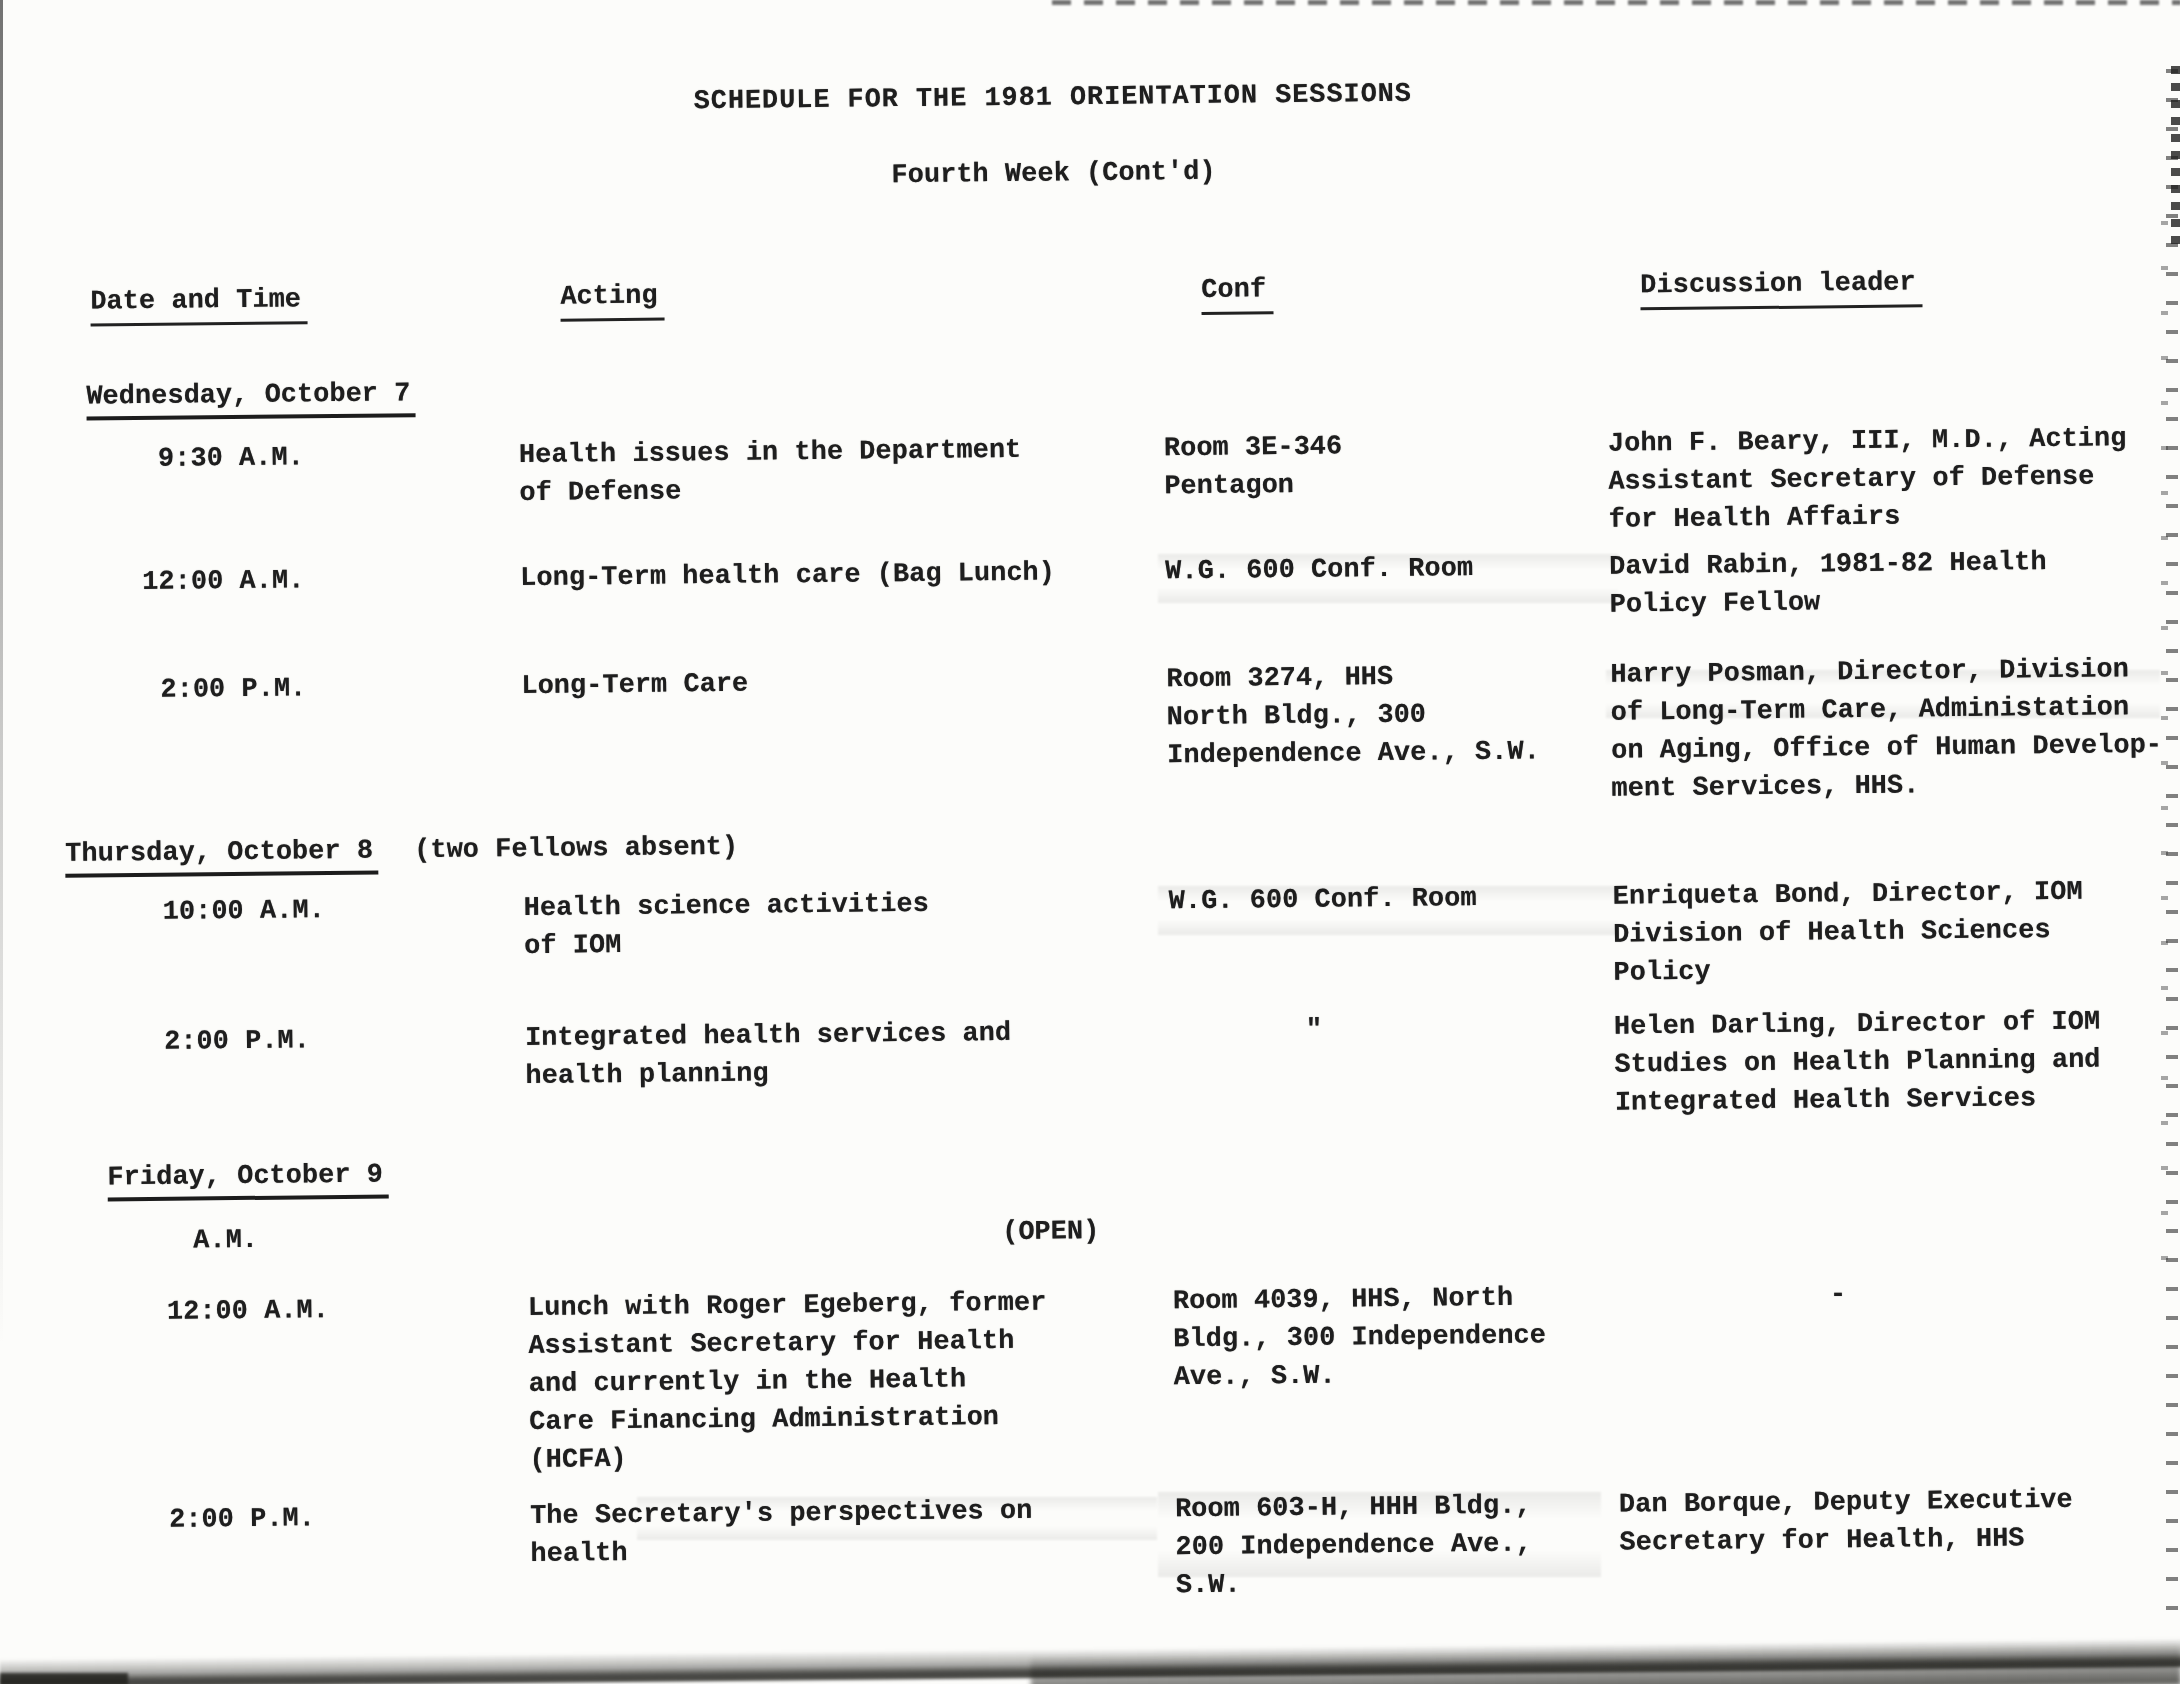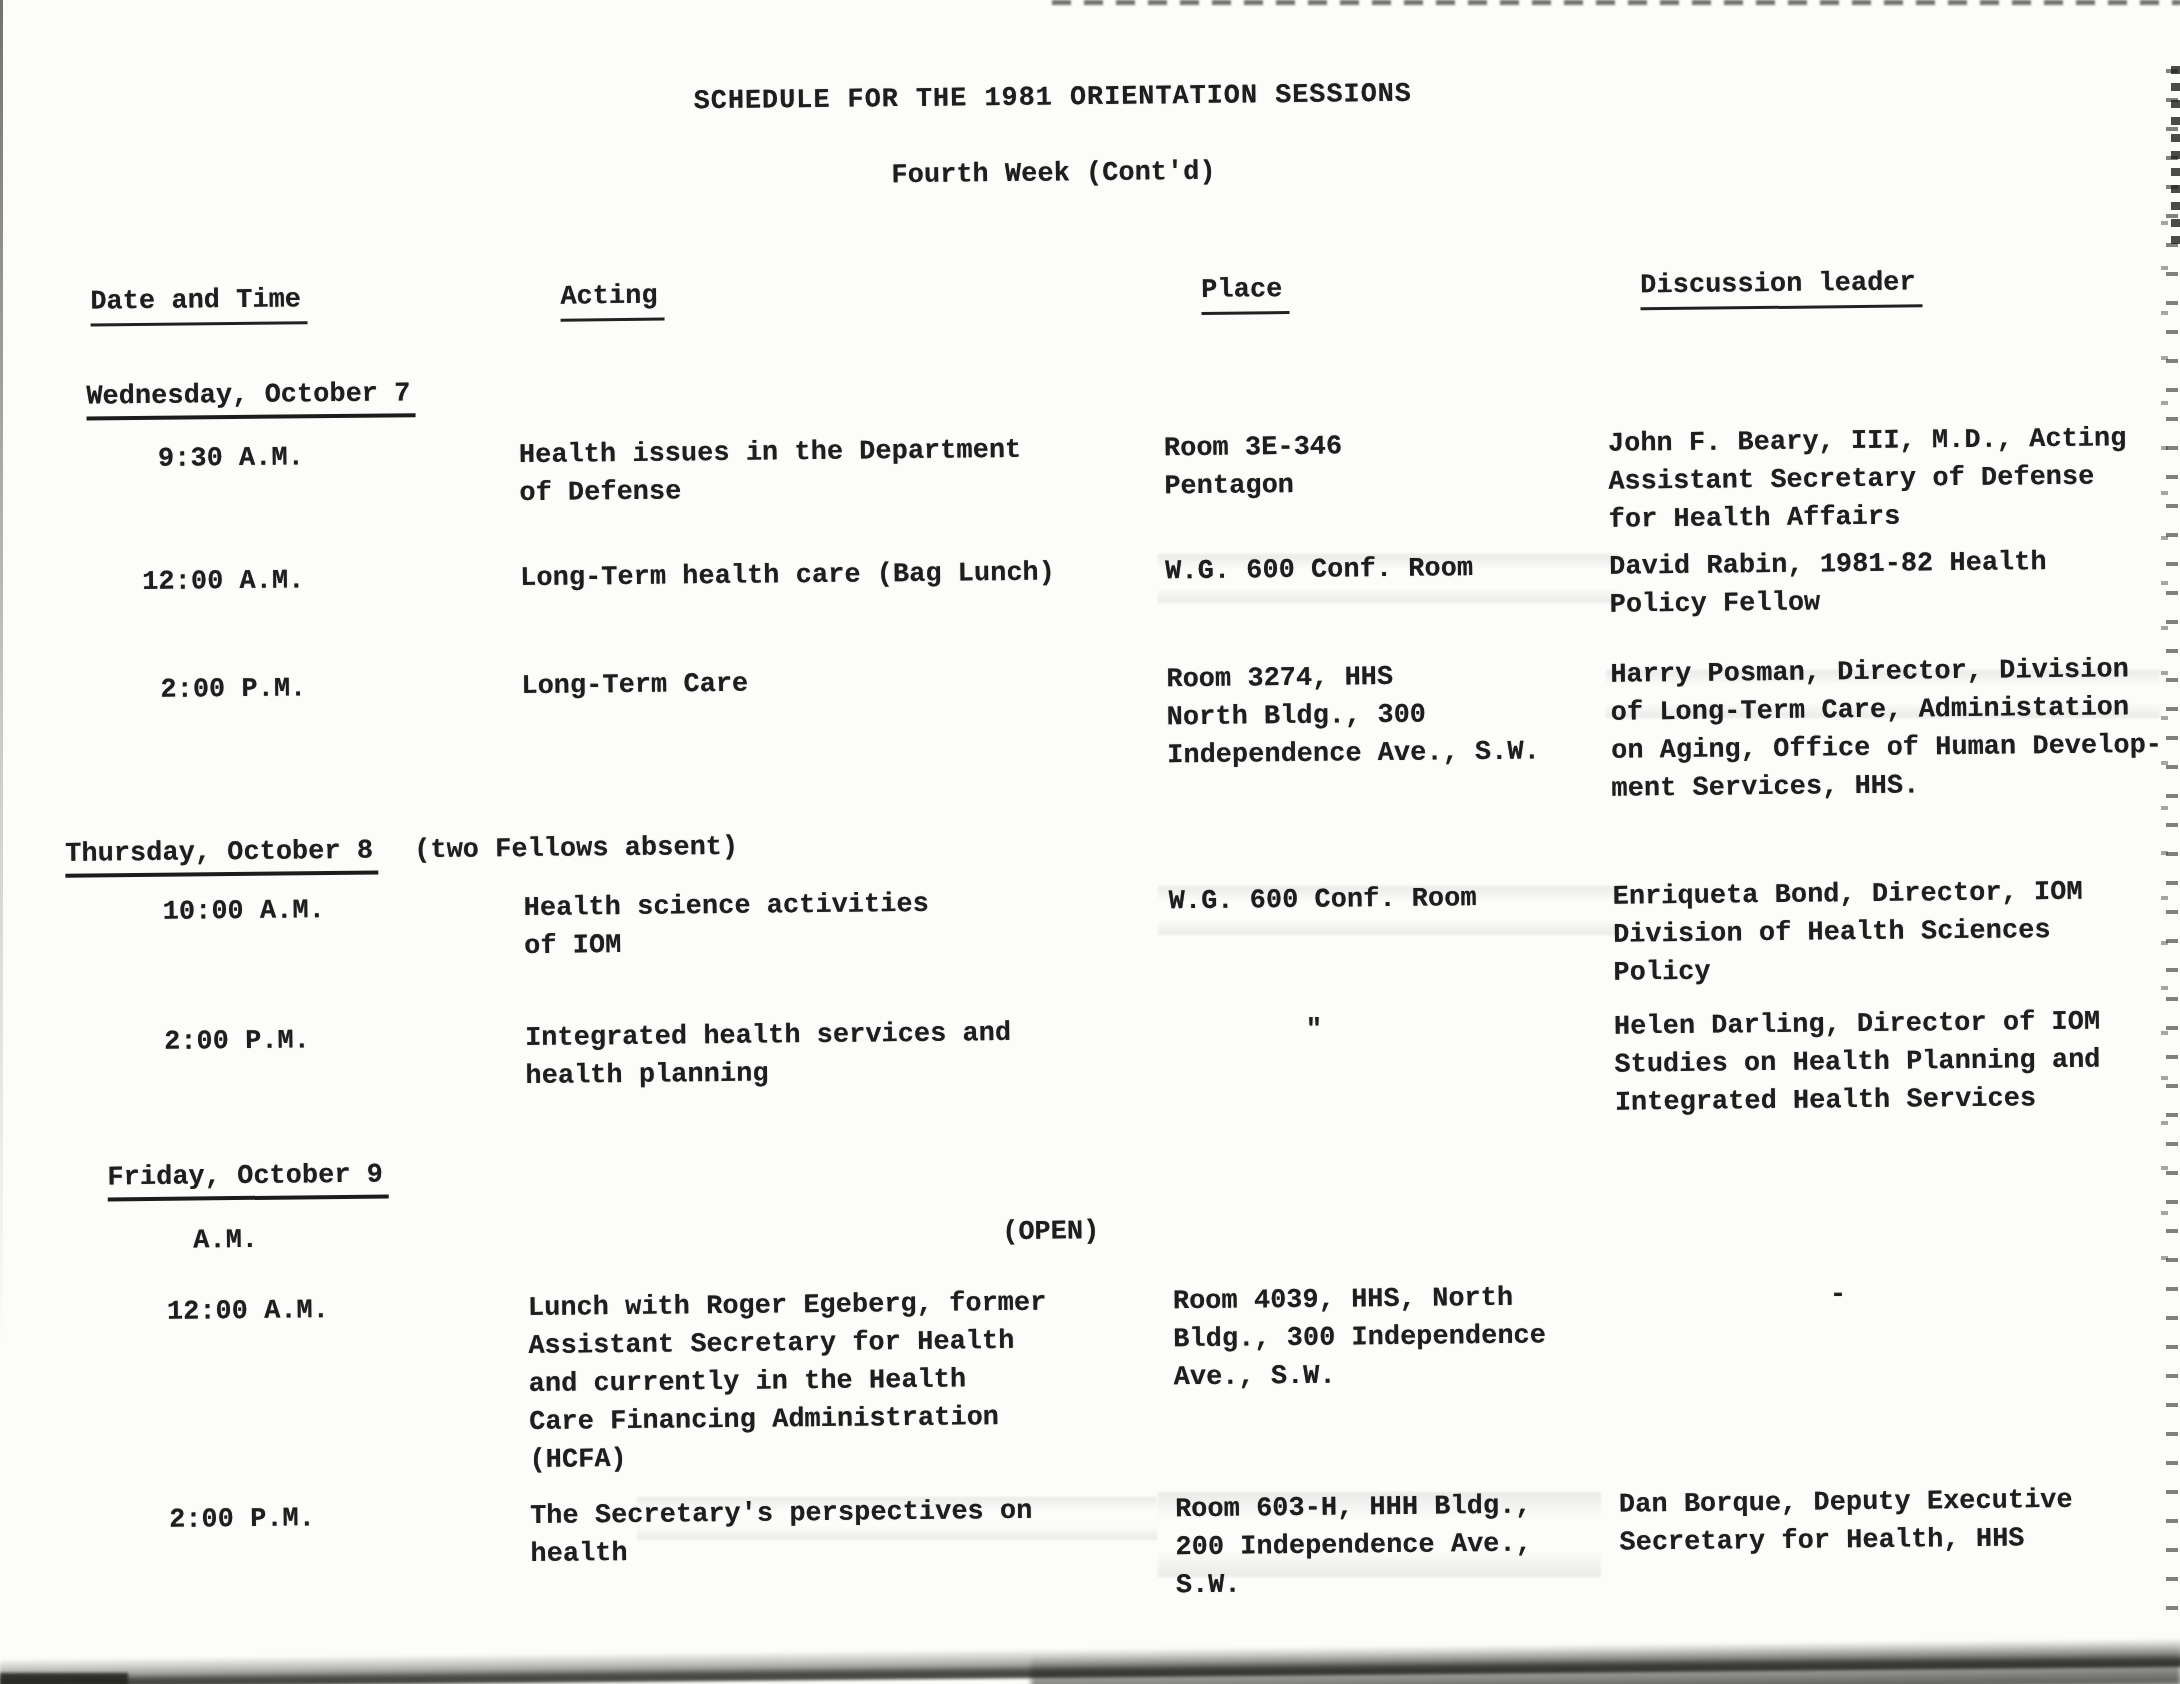--- a/index.html
+++ b/index.html
@@ -78,21 +78,21 @@
 
 <div class="page">
   <div class="sheet">
 
     <div class="center title">SCHEDULE FOR THE 1981 ORIENTATION SESSIONS</div>
     <div class="center subtitle">Fourth Week (Cont'd)</div>
 
     <div class="grid hdrs">
       <div><span class="ul h-date">Date and Time</span></div>
       <div class="h-topic"><span class="ul">Acting</span></div>
-      <div class="h-place"><span class="ul">Place</span></div>
+      <div class="h-place"><span class="ul">Conf</span></div>
       <div class="h-leader"><span class="ul">Discussion leader</span></div>
     </div>
 
     <div class="dayrow mt-wed"><span class="day m-wed">Wednesday, October 7</span></div>
 
     <div class="grid mt-r1">
       <div class="time">9:30 A.M.</div>
       <div>
         <div class="ln">Health issues in the Department</div>
         <div class="ln">of Defense</div>

